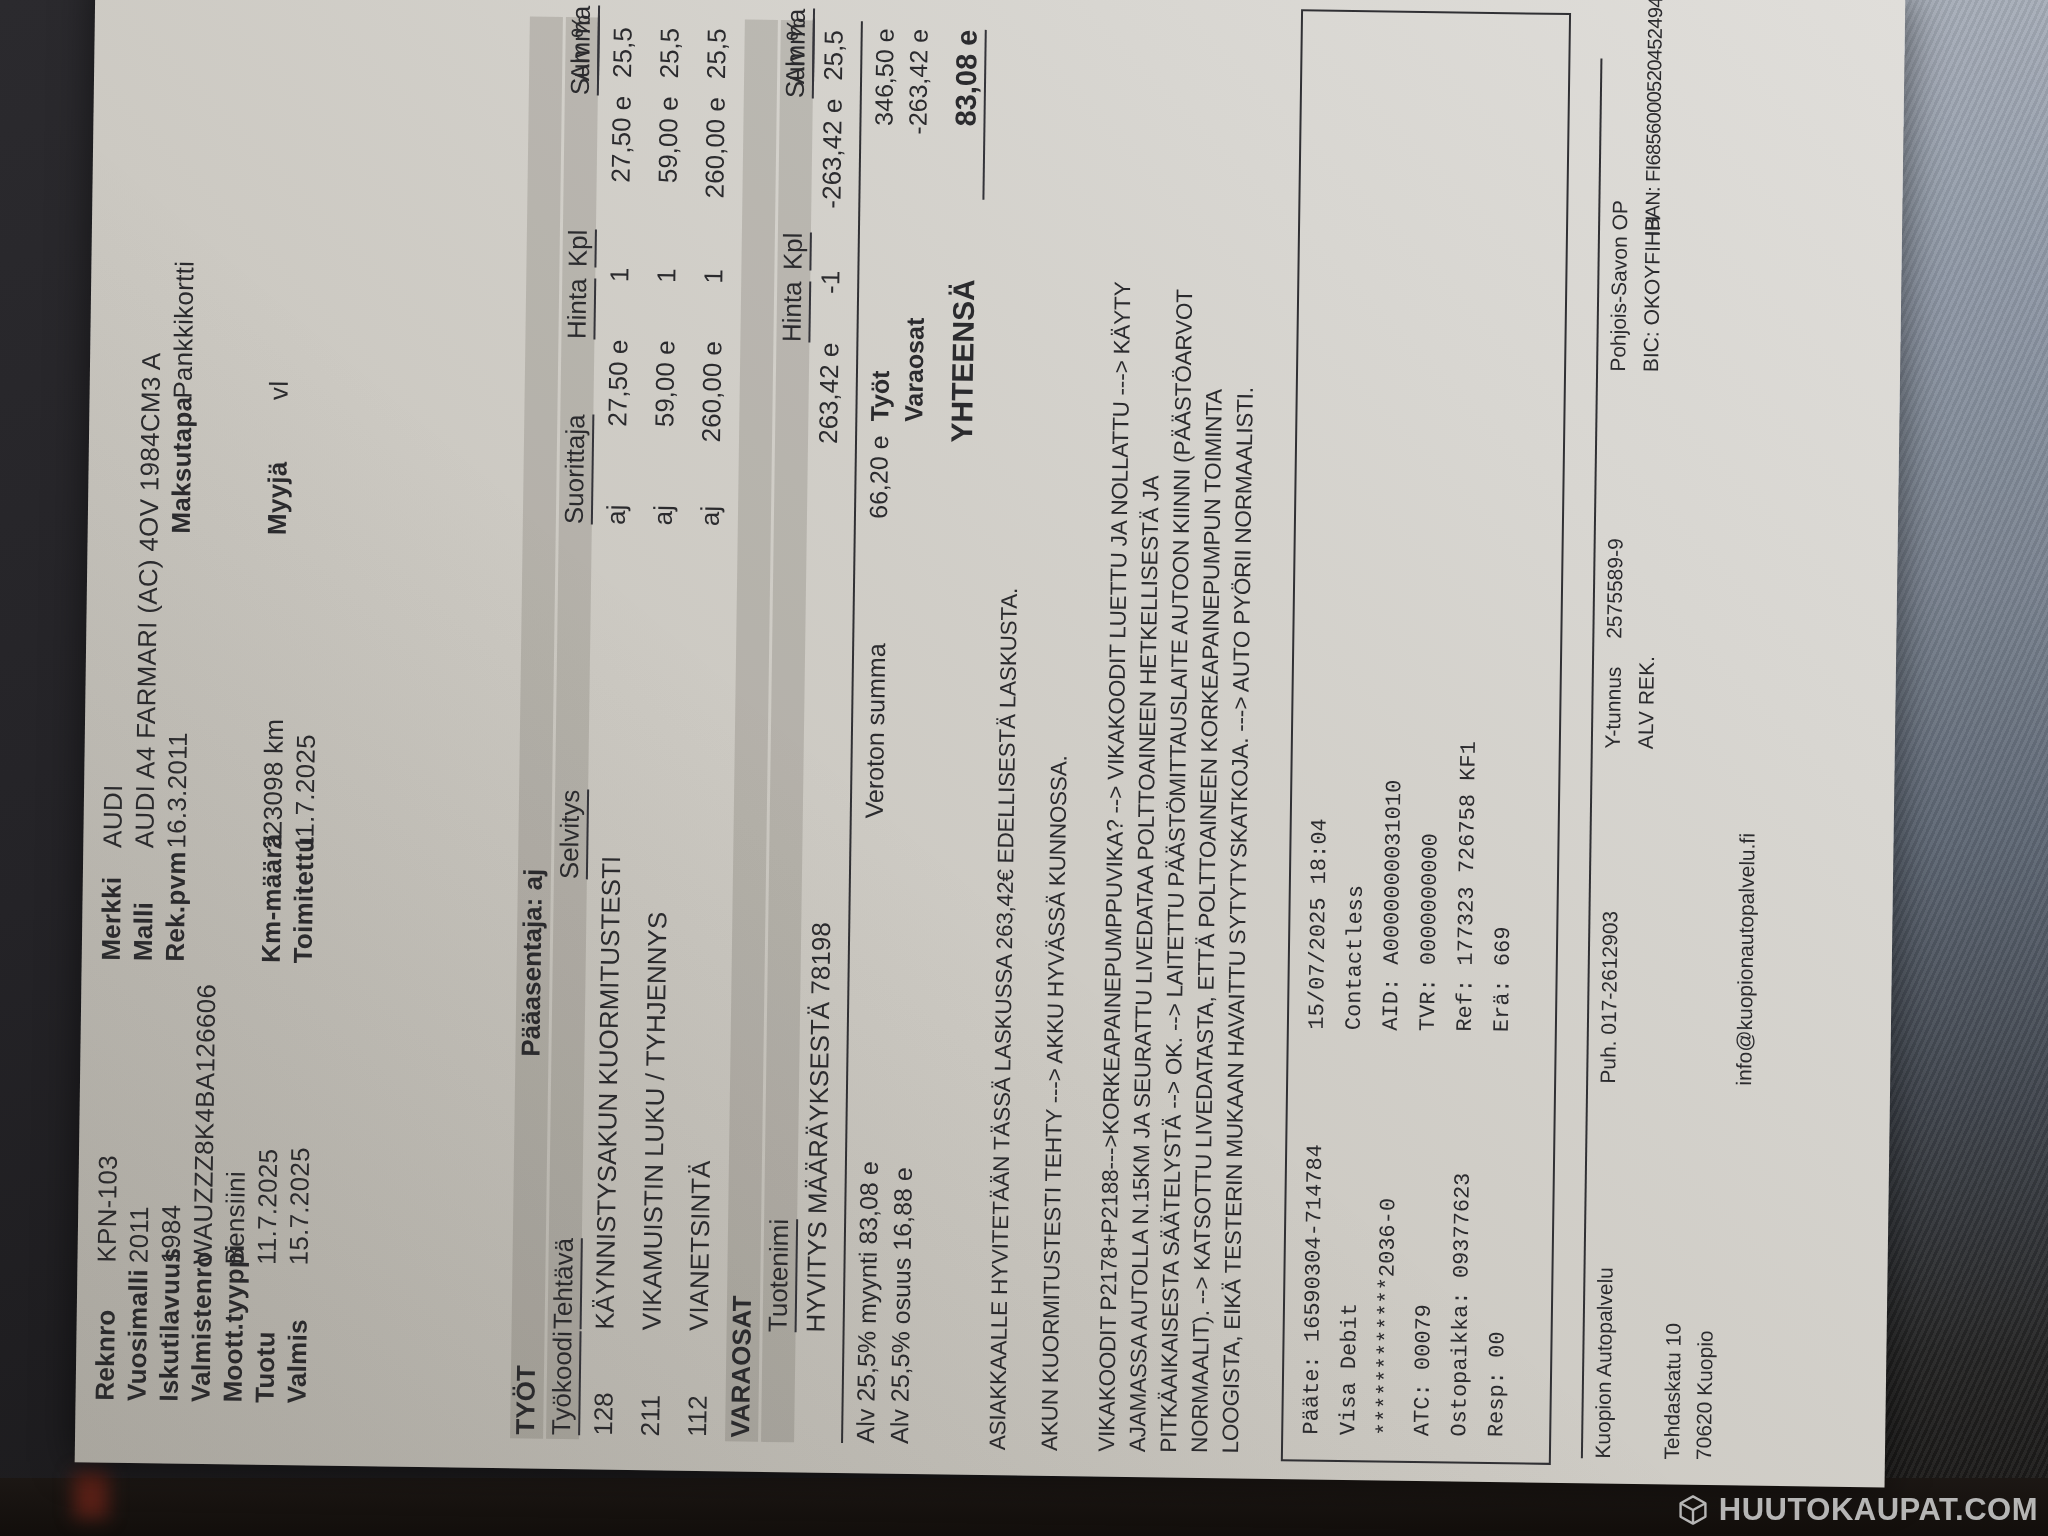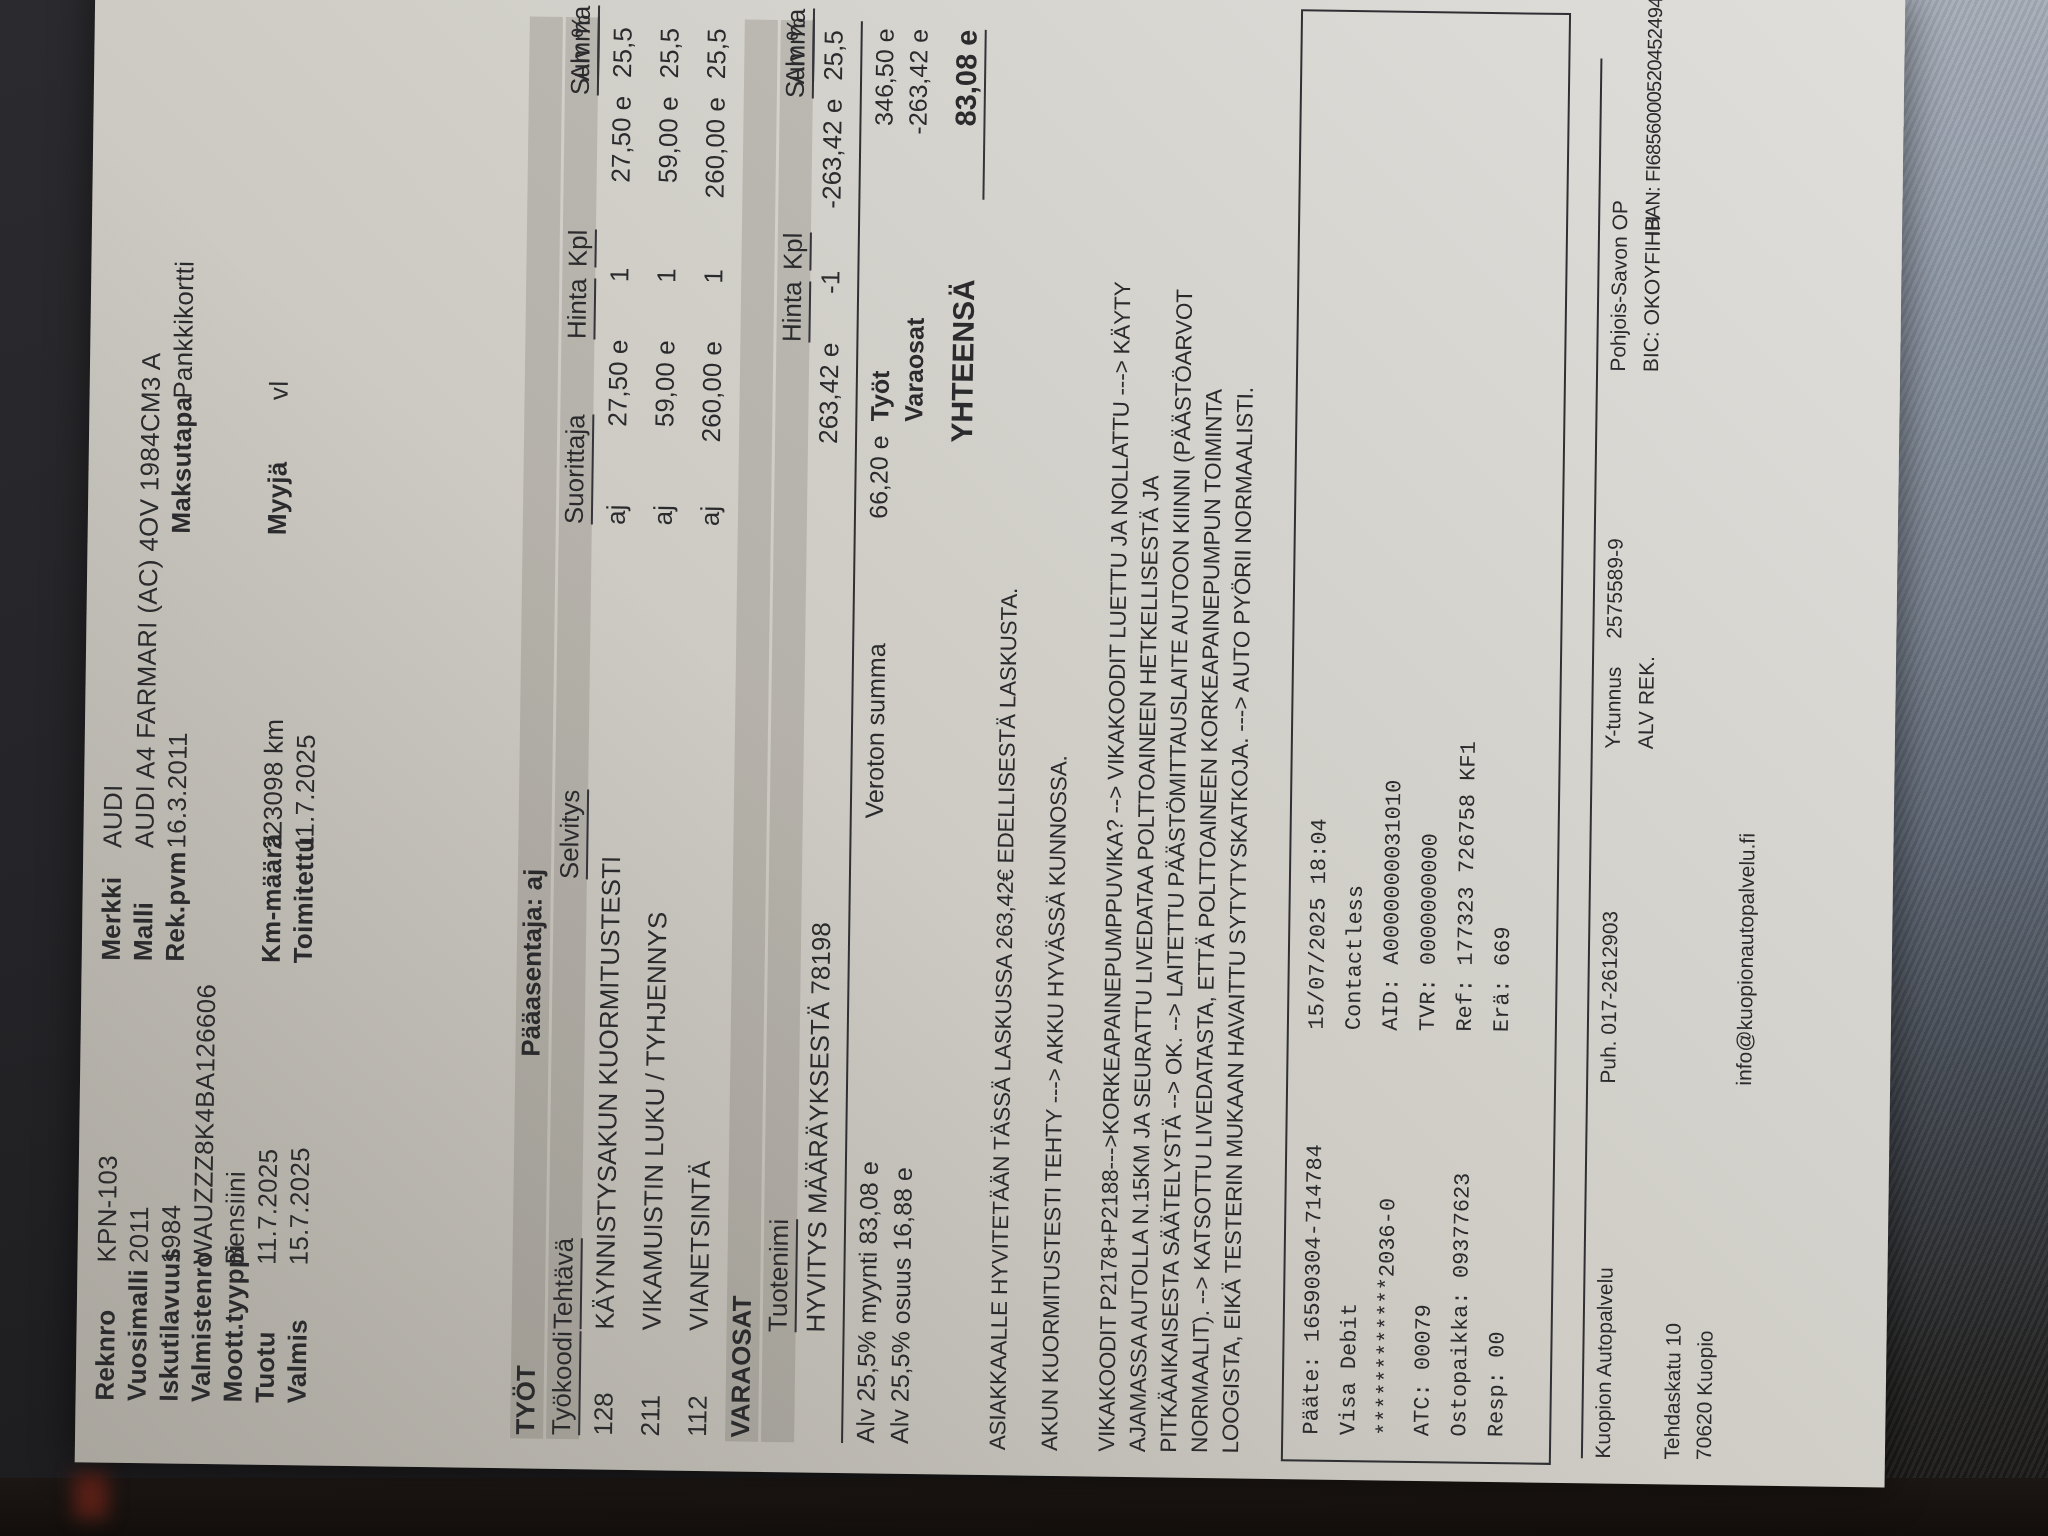--- a/index.html
+++ b/index.html
@@ -284,13 +284,23 @@
       <div class="f-row" style="top:1617px">
         <span style="left:25px">70620 Kuopio</span>
       </div>
       <div class="f-row" style="top:1652px">
         <span style="left:400px">info@kuopionautopalvelu.fi</span>
       </div>
 
     </div>
   </div>
 
+  <div class="watermark">
+    <span style="display:inline-flex">
+      <svg width="32" height="32" viewBox="0 0 24 24" fill="none" stroke="#c4c4c4" stroke-width="1.8" stroke-linejoin="round">
+        <path d="M12 1.8 21.3 6.9 V17.1 L12 22.2 2.7 17.1 V6.9 Z"></path>
+        <path d="M2.7 6.9 12 12 21.3 6.9"></path>
+        <path d="M12 12 V22.2"></path>
+      </svg>
+    </span>
+    <span>HUUTOKAUPAT.COM</span>
+  </div>
 </div>
 
 </body></html>

